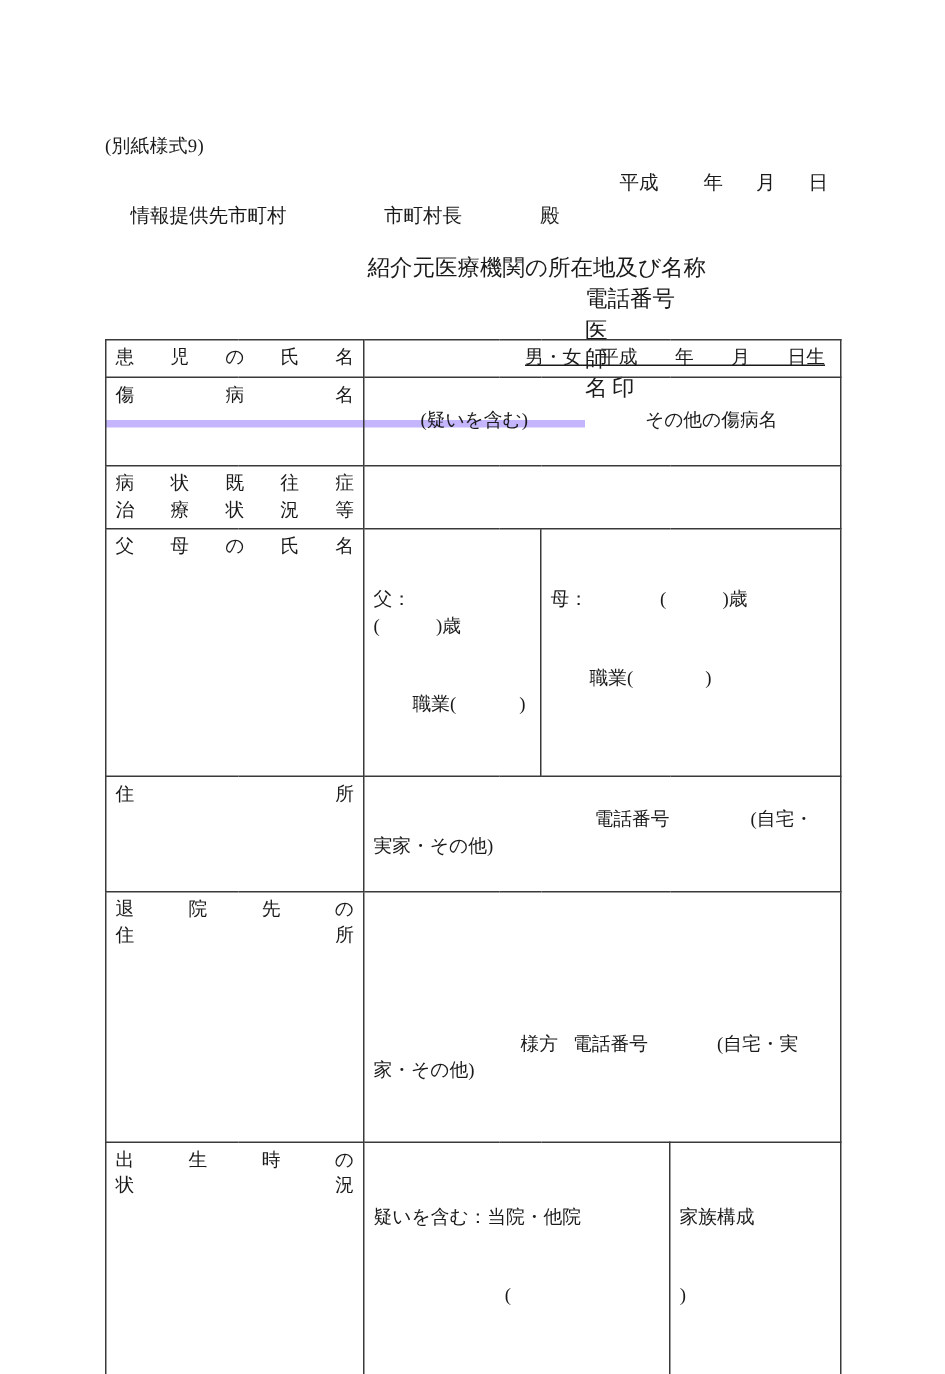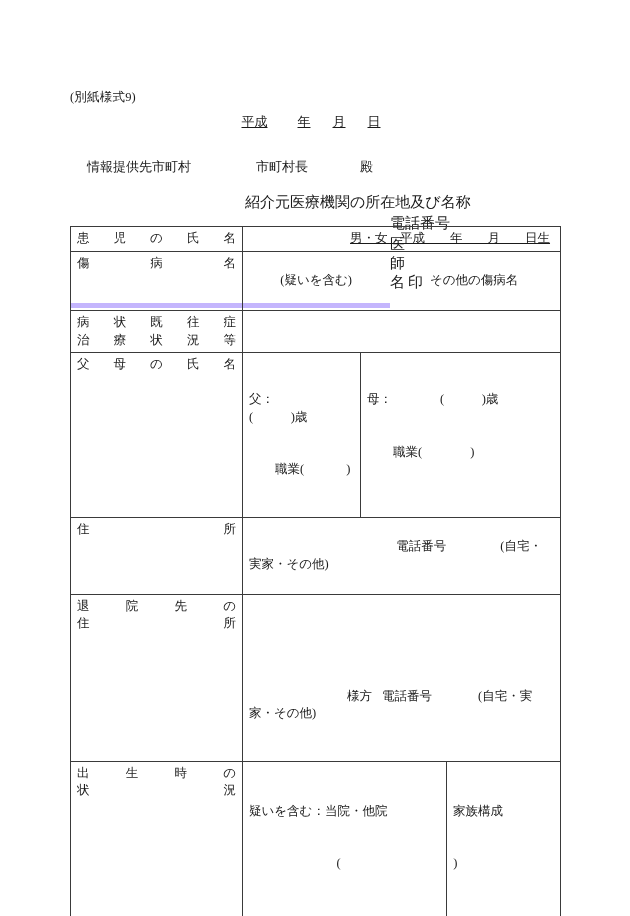--- a/index.html
+++ b/index.html
@@ -32,29 +32,28 @@
   }
   .form-code {
     font-size: 12.5px;
     line-height: 18px;
     letter-spacing: 0.2px;
   }
   .date-line {
     margin-top: 6px;
     font-size: 13px;
     line-height: 20px;
-    text-align: center;
+    text-align: right;
     padding-right: 8px;
-    text-decoration: underline;
   }
   .date-line .sp { display: inline-block; width: 30px; }
   .date-line .sp-s { display: inline-block; width: 22px; }
 
   .addressee {
-    margin-top: 25px;
+    margin-top: 2px;
     font-size: 13px;
     line-height: 20px;
     padding-left: 17px;
     white-space: pre;
   }
 
   .inst-block {
     margin-top: 16px;
     font-size: 15px;
     line-height: 19px;

